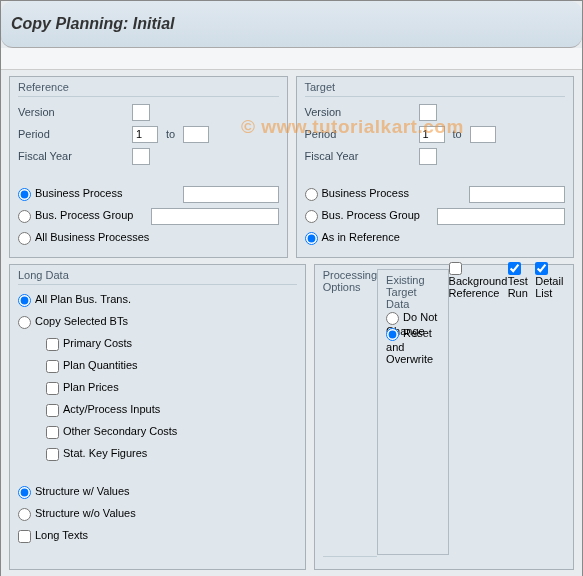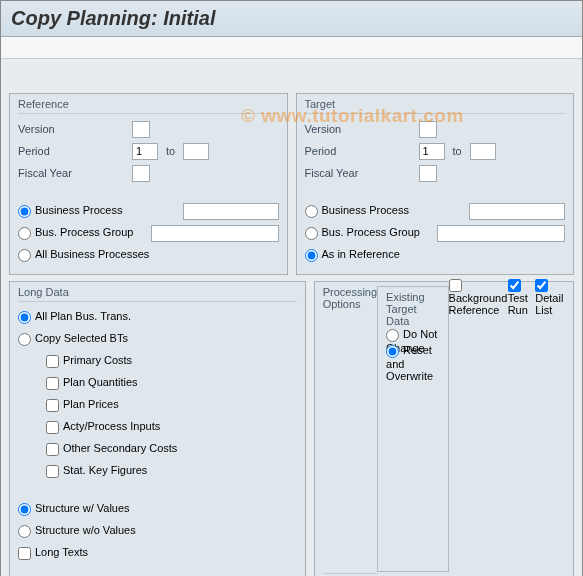--- a/index.html
+++ b/index.html
@@ -14,44 +14,45 @@
   }
   .window {
     border: 1px solid #888;
     background: #e8ecef;
     width: 100%;
     height: 100%;
   }
   .titlebar {
     background: linear-gradient(#e0e8ef,#d0dde7);
     border-bottom: 1px solid #aaa;
-    padding: 6px 10px;
+    padding: 14px 10px;
     font-weight: bold;
     font-style: italic;
-    font-size: 20px;
+    font-size: 16px;
     color: #333;
+    border-radius: 12px;
   }
   .toolbar {
     height: 22px;
     border-bottom: 1px solid #ccc;
     background: #f4f6f8;
   }
   .content {
     padding: 6px 8px;
     background: #e8ecef;
     position: relative;
   }
   .row { display: flex; gap: 8px; margin-bottom: 6px; }
   .panel {
     border: 1px solid #a8b0b8;
     background: #dfe7ec;
     padding: 4px 8px 8px 8px;
     position: relative;
   }
-  .panel.ref, .panel.tgt { flex: 1; margin-top: 28px; }
+  .panel.ref, .panel.tgt { flex: 1; }
   .panel-title {
     font-size: 11px;
     color: #4a5a6a;
     margin-bottom: 4px;
     border-bottom: 1px solid #c0cdd5;
     padding-bottom: 3px;
   }
   .fld-row {
     display: flex;
     align-items: center;

